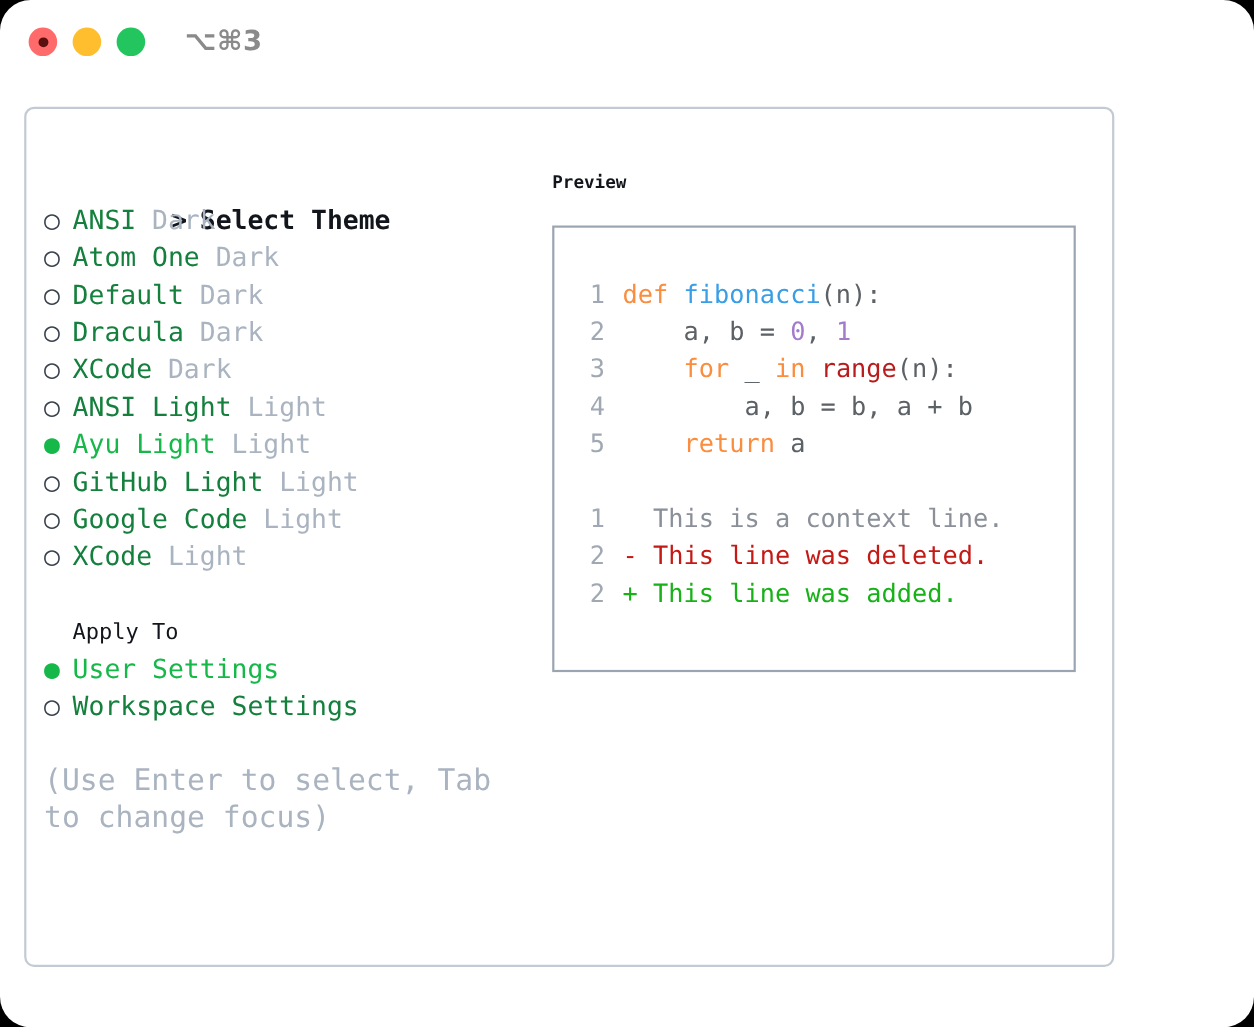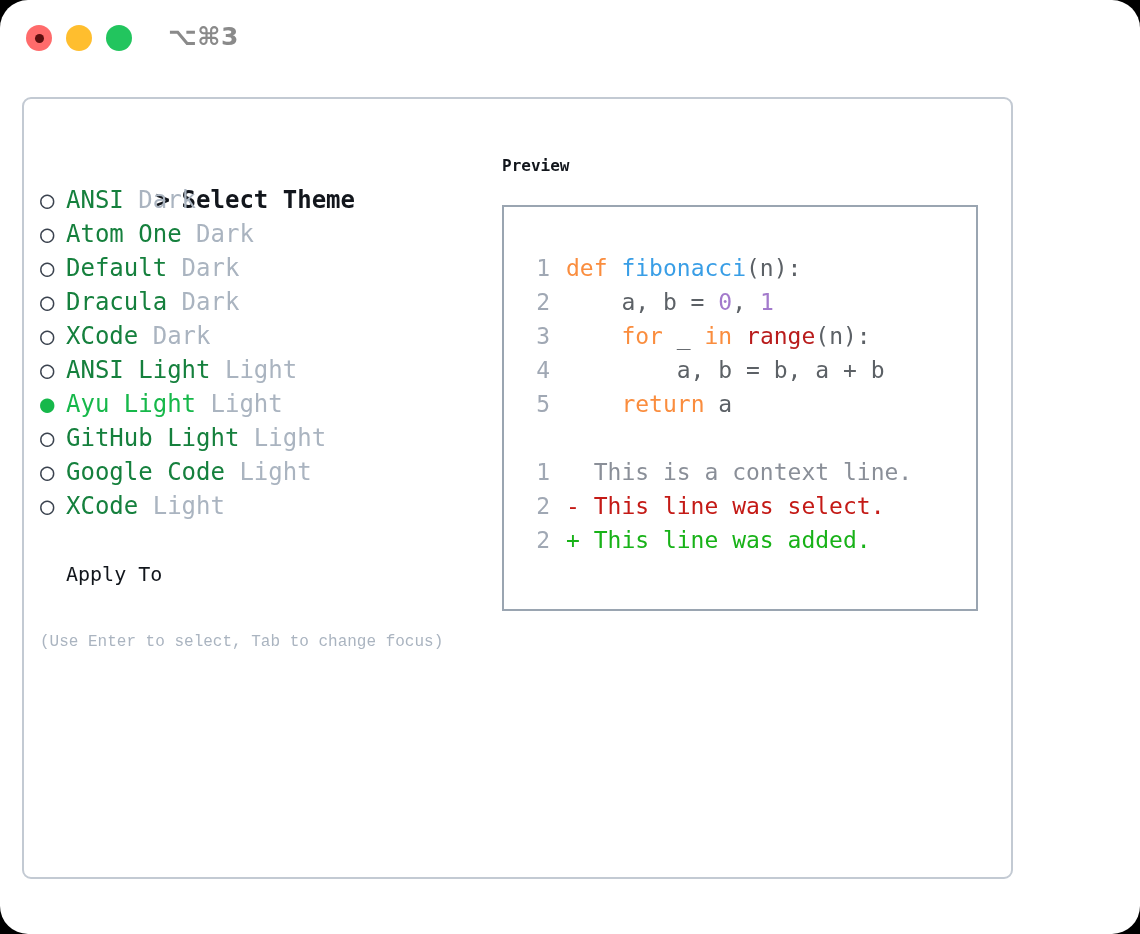--- a/index.html
+++ b/index.html
@@ -121,25 +121,24 @@
     line-height: 34px;
     font-size: 20px;
     color: #12161c;
     padding-left: 26px;
     white-space: pre;
   }
   .spacer-row { height: 34px; }
 
   .hint {
     margin-top: 34px;
-    font-size: 16px;
+    font-size: 27px;
     line-height: 34px;
     color: #aab4c0;
     width: 410px;
-    font-family: Liberation Mono, monospace;
   }
 
   
   .right-col {
     position: absolute;
     left: 478px;
     top: 50px;
     width: 490px;
   }
   .preview-title {
@@ -228,40 +227,44 @@
           <div class="list-row"><span class="marker sel">●</span><span class="theme-name sel">Ayu Light</span><span> </span><span class="variant">Light</span></div>
           <div class="list-row"><span class="marker">○</span><span class="theme-name">GitHub Light</span><span> </span><span class="variant">Light</span></div>
           <div class="list-row"><span class="marker">○</span><span class="theme-name">Google Code</span><span> </span><span class="variant">Light</span></div>
           <div class="list-row"><span class="marker">○</span><span class="theme-name">XCode</span><span> </span><span class="variant">Light</span></div>
         </div>
 
       <div class="spacer-row"></div>
 
       <div class="section-head">Apply To</div>
 
+      <div id="apply-items">
+          <div class="list-row"><span class="marker sel">●</span><span class="theme-name sel">User Settings</span></div>
+          <div class="list-row"><span class="marker">○</span><span class="theme-name">Workspace Settings</span></div>
+        </div>
 
       <div class="hint">(Use Enter to select, Tab to change focus)</div>
     </div>
 
     <div class="right-col">
       <div class="preview-title">Preview</div>
 
       <div class="preview-box">
         <div class="code-area">
           <div id="code-lines">
               <div class="code-line"><span class="lineno">1</span><span class="code-text"><span class="tok-kw">def </span><span class="tok-fn">fibonacci</span><span class="tok-plain">(n):</span></span></div>
               <div class="code-line"><span class="lineno">2</span><span class="code-text"><span class="tok-plain">    a, b = </span><span class="tok-num">0</span><span class="tok-plain">, </span><span class="tok-num">1</span></span></div>
               <div class="code-line"><span class="lineno">3</span><span class="code-text"><span class="tok-plain">    </span><span class="tok-kw">for</span><span class="tok-plain"> _ </span><span class="tok-kw">in</span><span class="tok-plain"> </span><span class="tok-builtin">range</span><span class="tok-plain">(n):</span></span></div>
               <div class="code-line"><span class="lineno">4</span><span class="code-text"><span class="tok-plain">        a, b = b, a + b</span></span></div>
               <div class="code-line"><span class="lineno">5</span><span class="code-text"><span class="tok-plain">    </span><span class="tok-kw">return</span><span class="tok-plain"> a</span></span></div>
             </div>
           <div class="blank-line"></div>
           <div id="diff-lines">
               <div class="code-line"><span class="lineno">1</span><span class="code-text diff-ctx">  This is a context line.</span></div>
-              <div class="code-line"><span class="lineno">2</span><span class="code-text diff-del">- This line was select.</span></div>
+              <div class="code-line"><span class="lineno">2</span><span class="code-text diff-del">- This line was deleted.</span></div>
               <div class="code-line"><span class="lineno">2</span><span class="code-text diff-add">+ This line was added.</span></div>
             </div>
         </div>
       </div>
     </div>
 
   </div>
 </div>
 
 </body></html>

